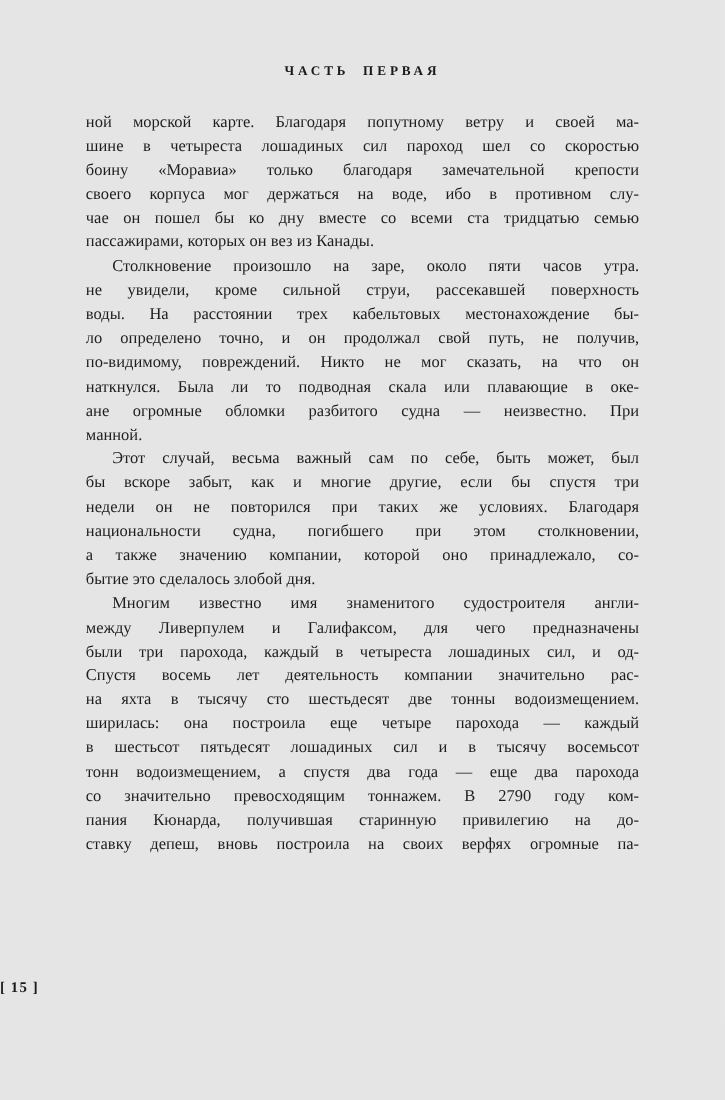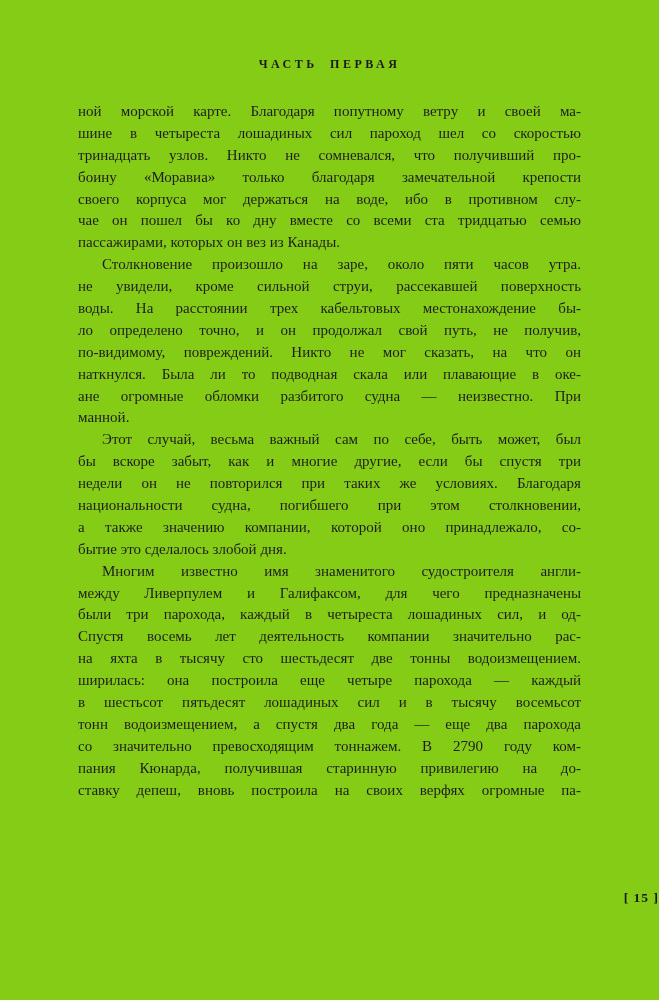--- a/index.html
+++ b/index.html
@@ -2,21 +2,21 @@
 <html><head>
 <meta charset="utf-8">
 <style>
   * { margin: 0; padding: 0; box-sizing: border-box; }
   html, body { background: #ffffff; }
   .book-page {
     position: relative;
     width: 659px;
     height: 1000px;
     margin: 0 auto;
-    background: #84cc16;
+    background: #e5e5e5;
     font-family: "Liberation Serif", "DejaVu Serif", serif;
     color: #1e1e1e;
     overflow: hidden;
   }
   .running-head {
     position: absolute;
     top: 57px;
     left: 0;
     right: 0;
     text-align: center;
@@ -41,37 +41,36 @@
     text-align-last: justify;
     color: #1e1e1e;
   }
   .line.last { text-align-last: left; }
   .line.indent { text-indent: 24px; }
   .folio {
     position: absolute;
     top: 890px;
     left: 0;
     right: 0;
-    text-align: right;
+    text-align: left;
     font-size: 13.5px;
     font-weight: 600;
     letter-spacing: 1px;
     color: #1a1a1a;
   }
 </style>
 </head>
 <body>
 
 <div class="book-page">
   <div class="running-head">ЧАСТЬ ПЕРВАЯ</div>
 
   <div class="text-block">
       <div class="line">ной морской карте. Благодаря попутному ветру и своей ма-</div>
       <div class="line">шине в четыреста лошадиных сил пароход шел со скоростью</div>
-      <div class="line">тринадцать узлов. Никто не сомневался, что получивший про-</div>
       <div class="line">боину «Моравиа» только благодаря замечательной крепости</div>
       <div class="line">своего корпуса мог держаться на воде, ибо в противном слу-</div>
       <div class="line">чае он пошел бы ко дну вместе со всеми ста тридцатью семью</div>
       <div class="line last">пассажирами, которых он вез из Канады.</div>
       <div class="line indent">Столкновение произошло на заре, около пяти часов утра.</div>
       <div class="line">не увидели, кроме сильной струи, рассекавшей поверхность</div>
       <div class="line">воды. На расстоянии трех кабельтовых местонахождение бы-</div>
       <div class="line">ло определено точно, и он продолжал свой путь, не получив,</div>
       <div class="line">по-видимому, повреждений. Никто не мог сказать, на что он</div>
       <div class="line">наткнулся. Была ли то подводная скала или плавающие в оке-</div>

